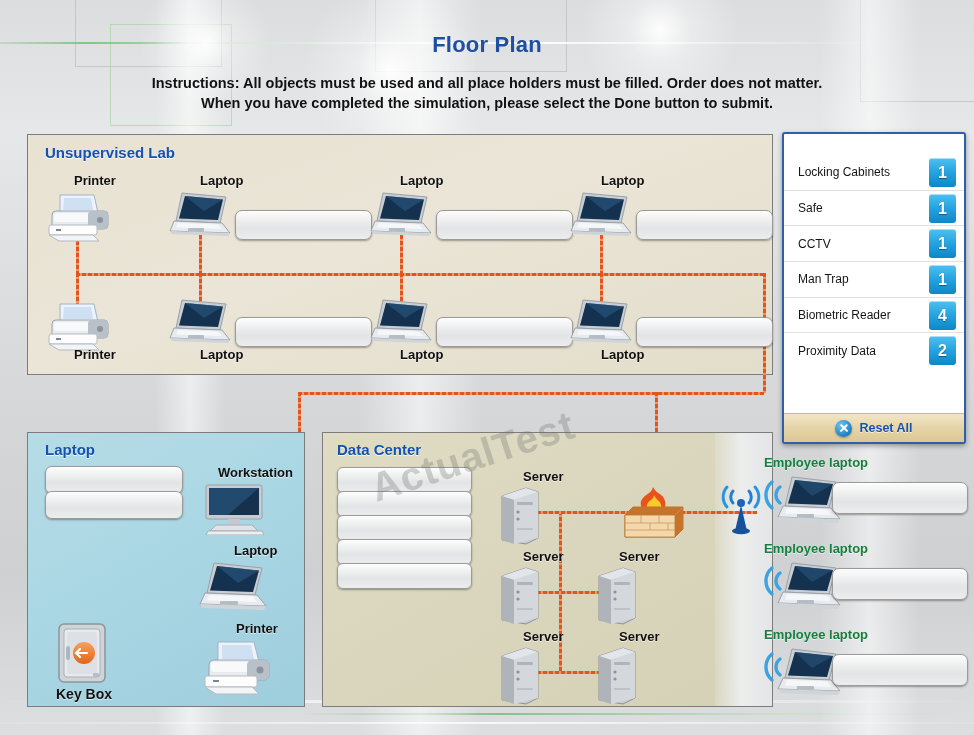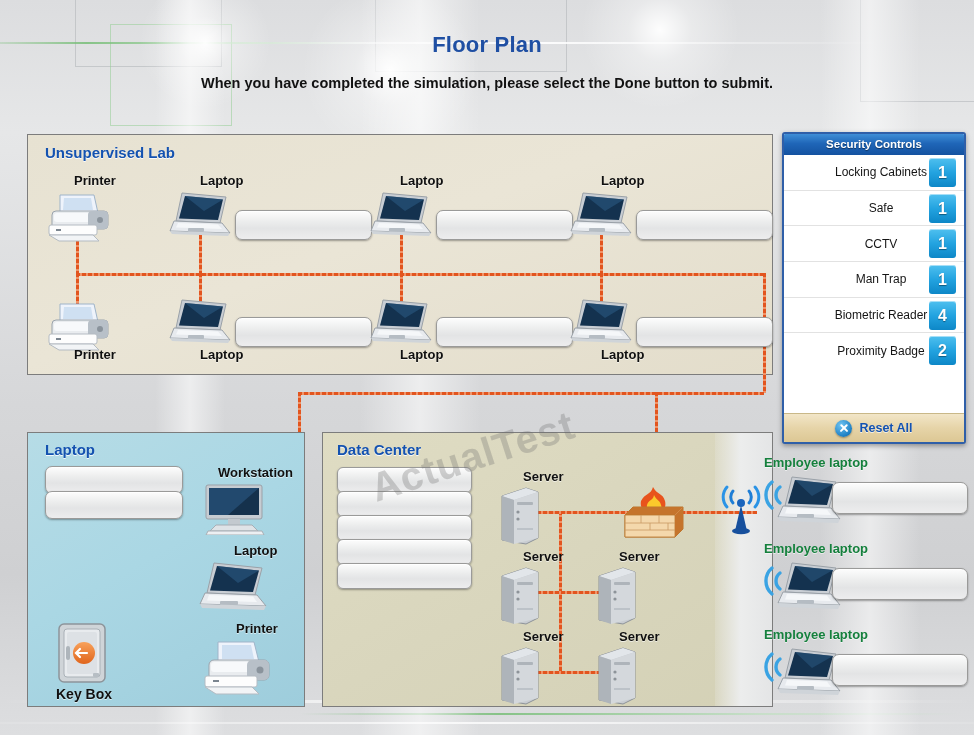--- a/index.html
+++ b/index.html
@@ -68,21 +68,21 @@
      background:#fff;border:2px solid #2f5fa8;border-radius:3px;box-sizing:border-box;
      box-shadow:0 2px 5px rgba(0,0,0,.35);overflow:hidden;}
   #sec-head{height:21px;
      background:linear-gradient(180deg,#3f8ed6 0%,#1f66b8 45%,#1452a0 100%);
      color:#fff;font-size:11.5px;font-weight:bold;text-align:center;line-height:21px;
      text-shadow:0 1px 1px rgba(0,0,0,.45);}
   #sec-list{position:absolute;left:0;right:0;top:21px;bottom:28px;background:#fff;}
   .sec-row{height:35.7px;display:flex;align-items:center;position:relative;
      border-bottom:1px solid #e2e2e2;padding-left:14px;box-sizing:border-box;}
   .sec-row:last-child{border-bottom:none;}
-  .sec-name{font-size:12px;color:#151515;flex:1;text-align:center;}
+  .sec-name{font-size:12px;color:#151515;flex:1;}
   .sec-count{position:absolute;right:8px;top:3px;width:27px;height:29px;border-radius:3px;
      background:linear-gradient(180deg,#4fc0ef 0%,#23a3e0 50%,#0d87c7 100%);
      color:#fff;font-size:16px;font-weight:bold;text-align:center;line-height:29px;
      text-shadow:0 1px 1px rgba(0,0,0,.4);box-shadow:inset 0 1px 0 rgba(255,255,255,.5);}
   #sec-foot{position:absolute;left:0;right:0;bottom:0;height:28px;
      background:linear-gradient(180deg,#f2e6c8 0%,#e6d4a8 50%,#dcc794 100%);
      display:flex;align-items:center;justify-content:center;gap:7px;
      border-top:1px solid #c9b versa;}
   #sec-foot{border-top:1px solid #c9b888;}
   #reset-label{font-size:12.5px;font-weight:bold;color:#1452b0;
@@ -126,20 +126,21 @@
   <div class="flare" style="left:290px;top:-30px;width:200px;height:200px;"></div>
   <div class="flare" style="left:570px;top:-60px;width:180px;height:180px;"></div>
   <div class="vstripe" style="left:155px;"></div>
   <div class="vstripe" style="left:360px;width:120px;"></div>
   <div class="vstripe" style="left:820px;width:100px;"></div>
   <div class="hbright" style="top:700px;"></div>
 </div>
 
 <div id="title">Floor Plan</div>
 <div id="instructions">
+  <div>Instructions: All objects must be used and all place holders must be filled. Order does not matter.</div>
   <div>When you have completed the simulation, please select the Done button to submit.</div>
 </div>
 
 <div id="board">
 
   <div class="zone" id="zone-lab">
     <div class="zone-title" style="left:17px;top:9px;">Unsupervised Lab</div>
 
     <div class="wire h" style="left:48px;top:138px;width:690px;"></div>
 
@@ -447,21 +448,20 @@
         <path d="M12 24 a15 15 0 0 1 0 -20" stroke="#2a93e6" stroke-width="3" fill="none" stroke-linecap="round"></path>
         <path d="M40 24 a15 15 0 0 0 0 -20" stroke="#2a93e6" stroke-width="3" fill="none" stroke-linecap="round"></path>
       </svg>
     </div>
   </div>
 
   <div id="wm">ActualTest</div>
 </div>
 
 <div id="sec">
-  <div id="sec-head">Security Controls</div>
   <div id="sec-list">
 
     <div class="sec-row">
       <span class="sec-name">Locking Cabinets</span>
       <span class="sec-count">1</span>
     </div>
     <div class="sec-row">
       <span class="sec-name">Safe</span>
       <span class="sec-count">1</span>
     </div>
@@ -471,21 +471,21 @@
     </div>
     <div class="sec-row">
       <span class="sec-name">Man Trap</span>
       <span class="sec-count">1</span>
     </div>
     <div class="sec-row">
       <span class="sec-name">Biometric Reader</span>
       <span class="sec-count">4</span>
     </div>
     <div class="sec-row">
-      <span class="sec-name">Proximity Badge</span>
+      <span class="sec-name">Proximity Data</span>
       <span class="sec-count">2</span>
     </div>
   </div>
   <div id="sec-foot">
     <span class="xbadge"></span>
     <span id="reset-label">Reset  All</span>
   </div>
 </div>
 
 <div id="emp">

